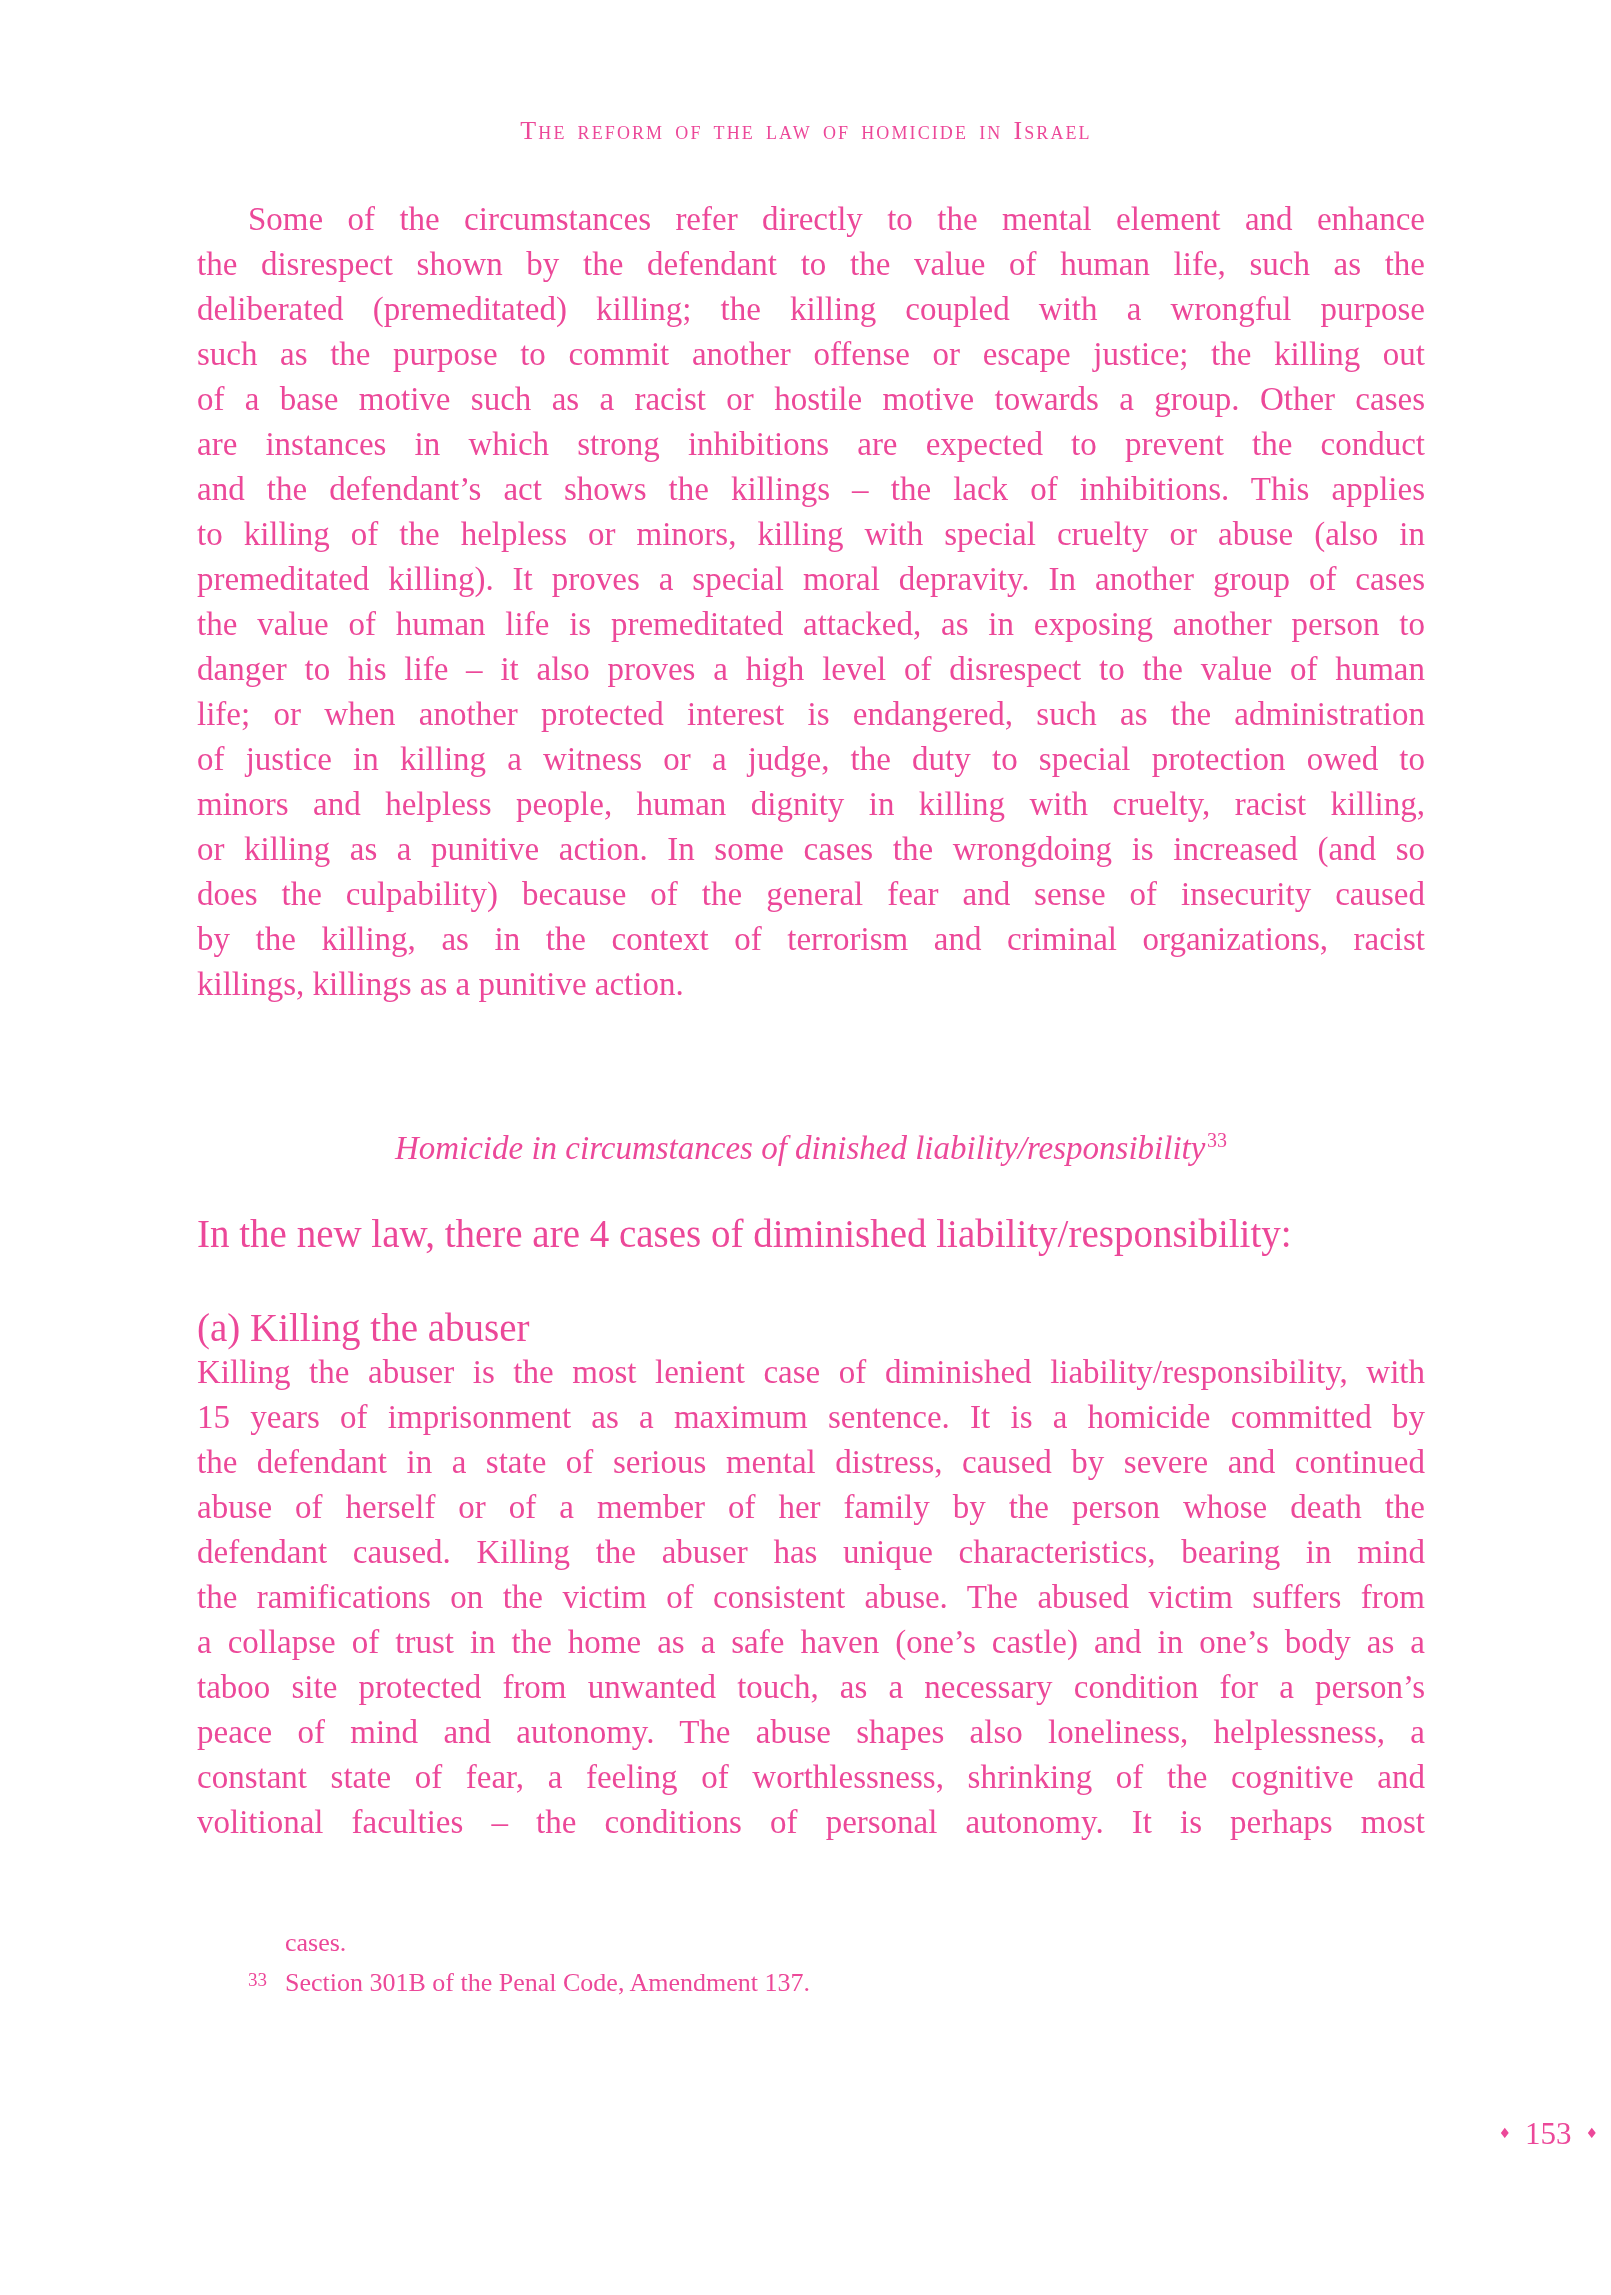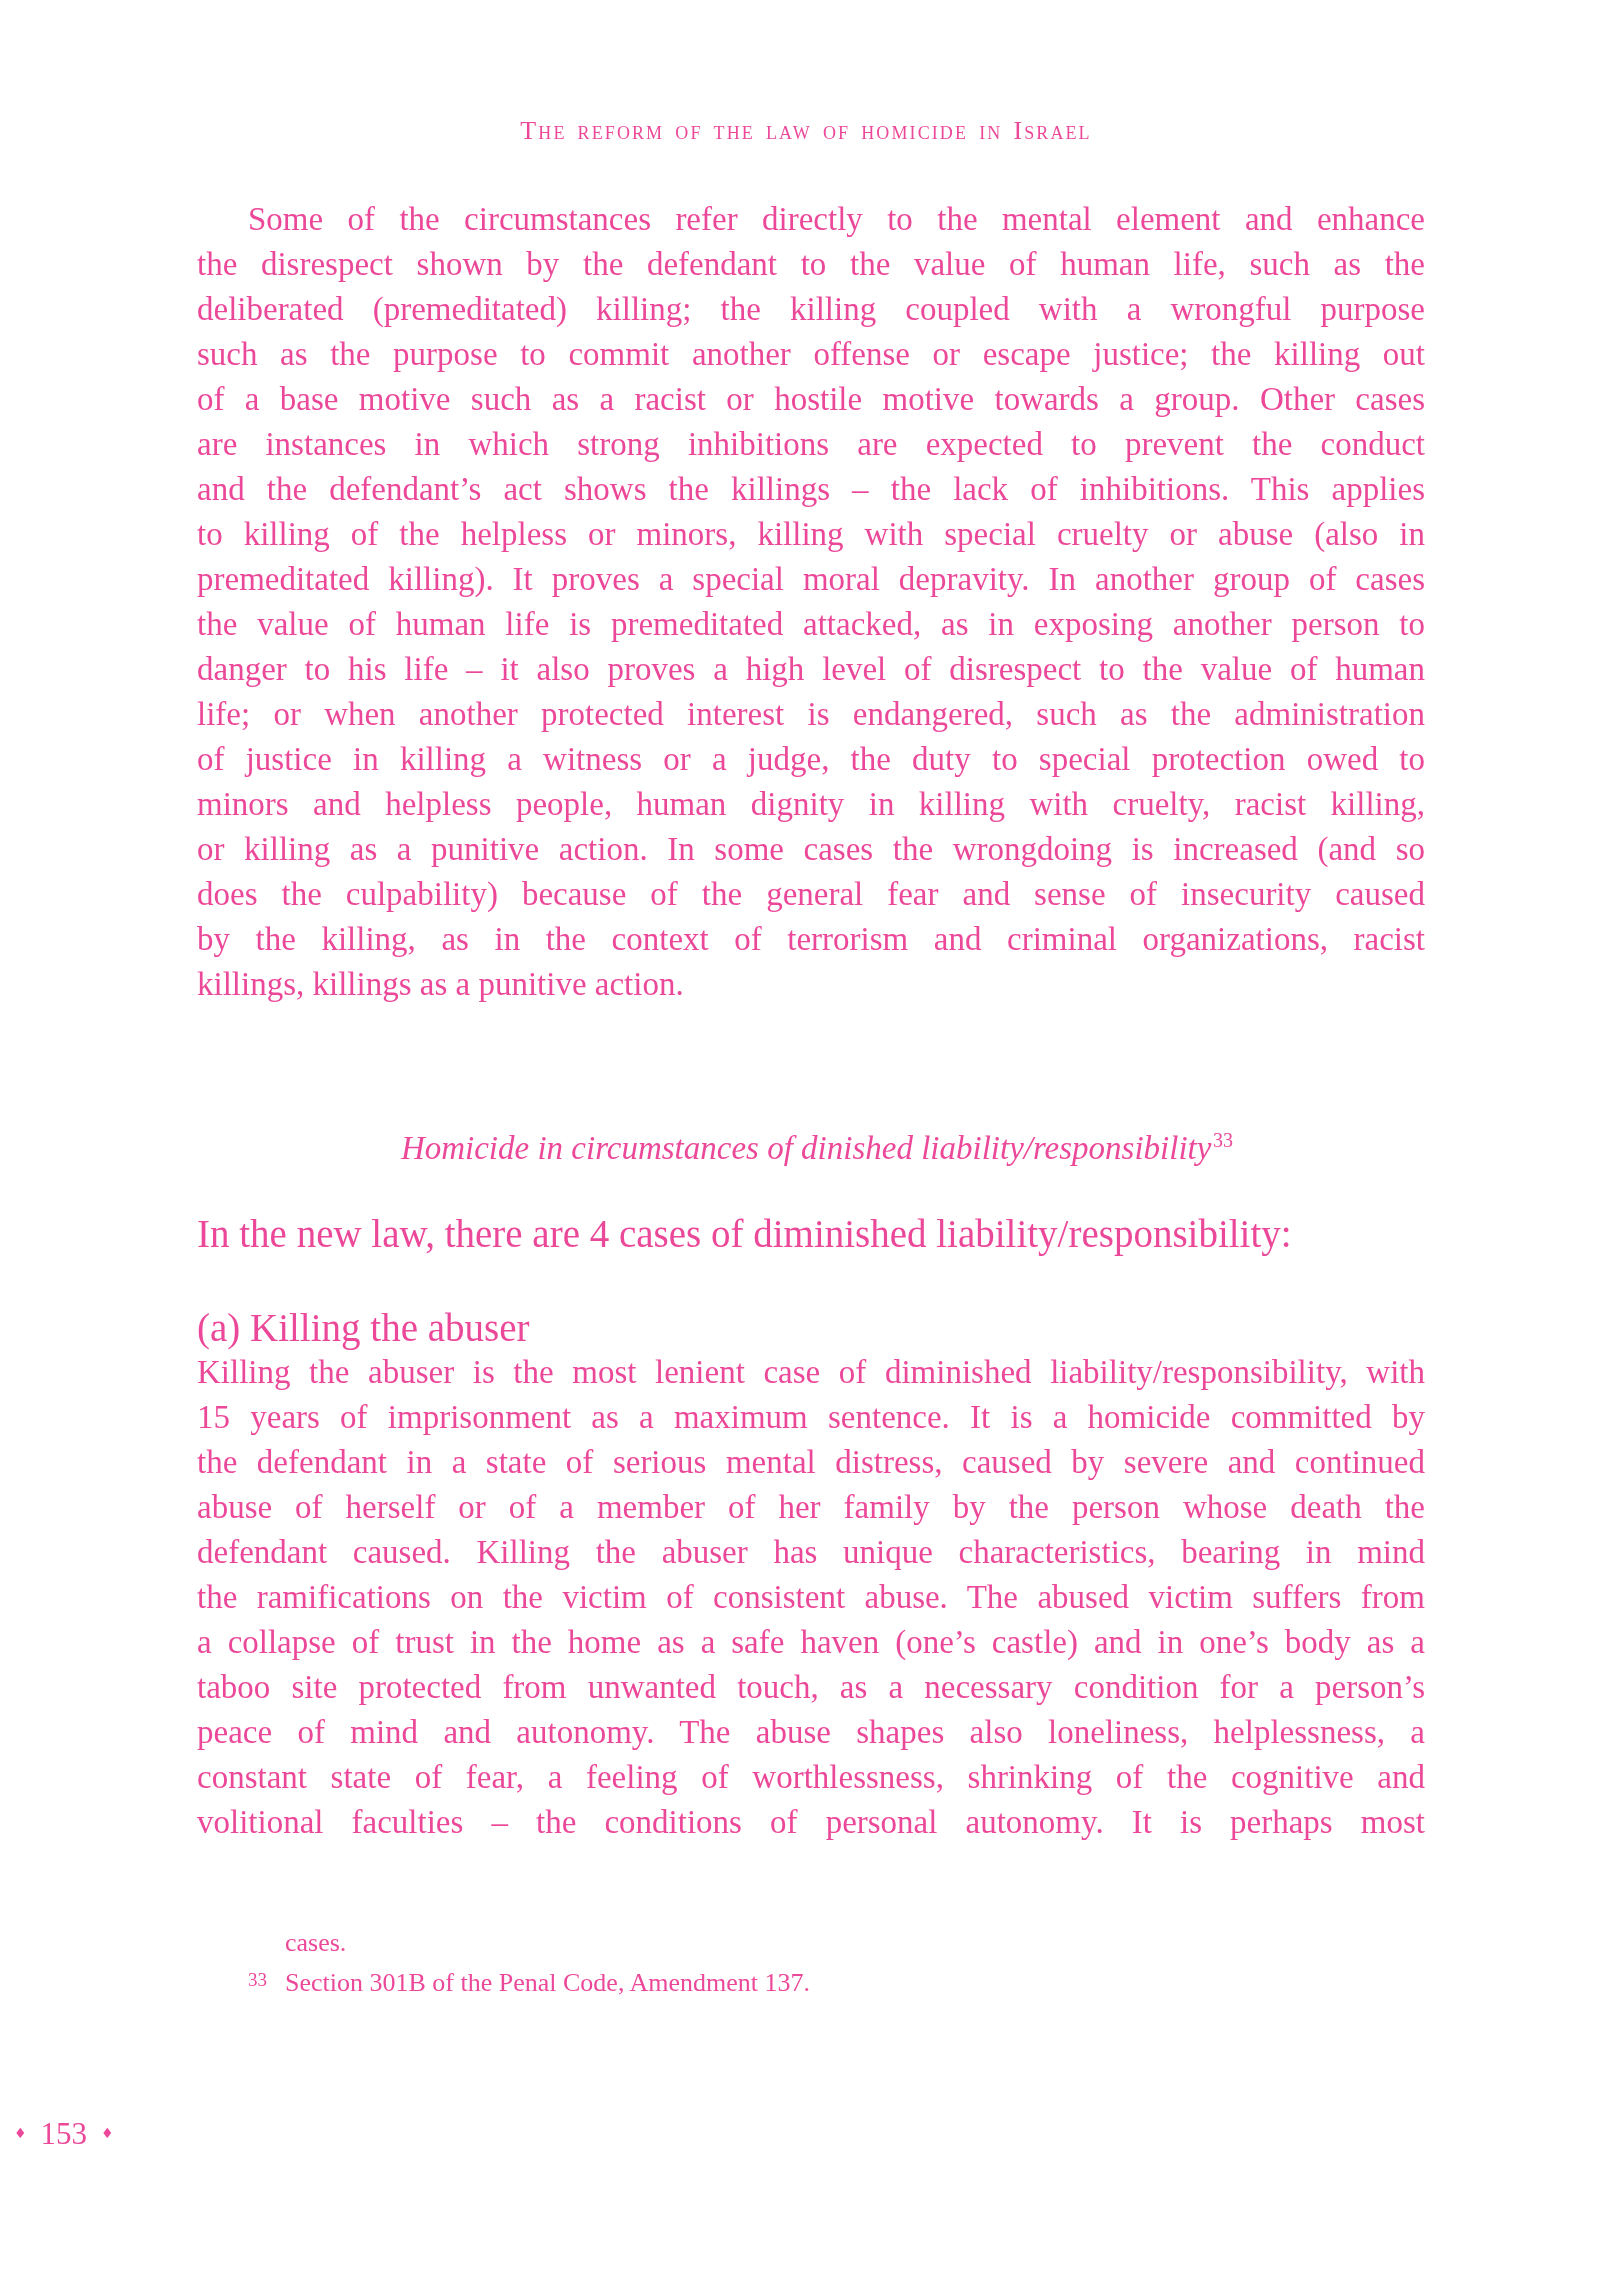--- a/index.html
+++ b/index.html
@@ -33,21 +33,21 @@
     line-height: 45px;
     text-align: justify;
     text-align-last: justify;
     white-space: normal;
   }
   .para-end .tline:last-child { text-align-last: left; }
   .indent-first .tline:first-child { text-indent: 51px; }
   .section-heading {
     position: absolute;
     top: 1126px;
-    left: 203px;
+    left: 197px;
     width: 1228px;
     text-align: center;
     font-style: italic;
     font-size: 33px;
     line-height: 45px;
   }
   .section-heading sup {
     font-style: normal;
     font-size: 20px;
     line-height: 0;
@@ -79,21 +79,21 @@
     position: absolute;
     left: 51px;
     top: -3.3px;
     font-size: 19px;
   }
   .folio {
     position: absolute;
     top: 2115px;
     left: 0;
     width: 100%;
-    text-align: left;
+    text-align: right;
     font-size: 31px;
     line-height: 36px;
   }
   .folio .ornament {
     font-family: "DejaVu Sans", sans-serif;
     font-size: 14px;
     vertical-align: 5.8px;
     margin: 0 14px;
   }
 </style>

